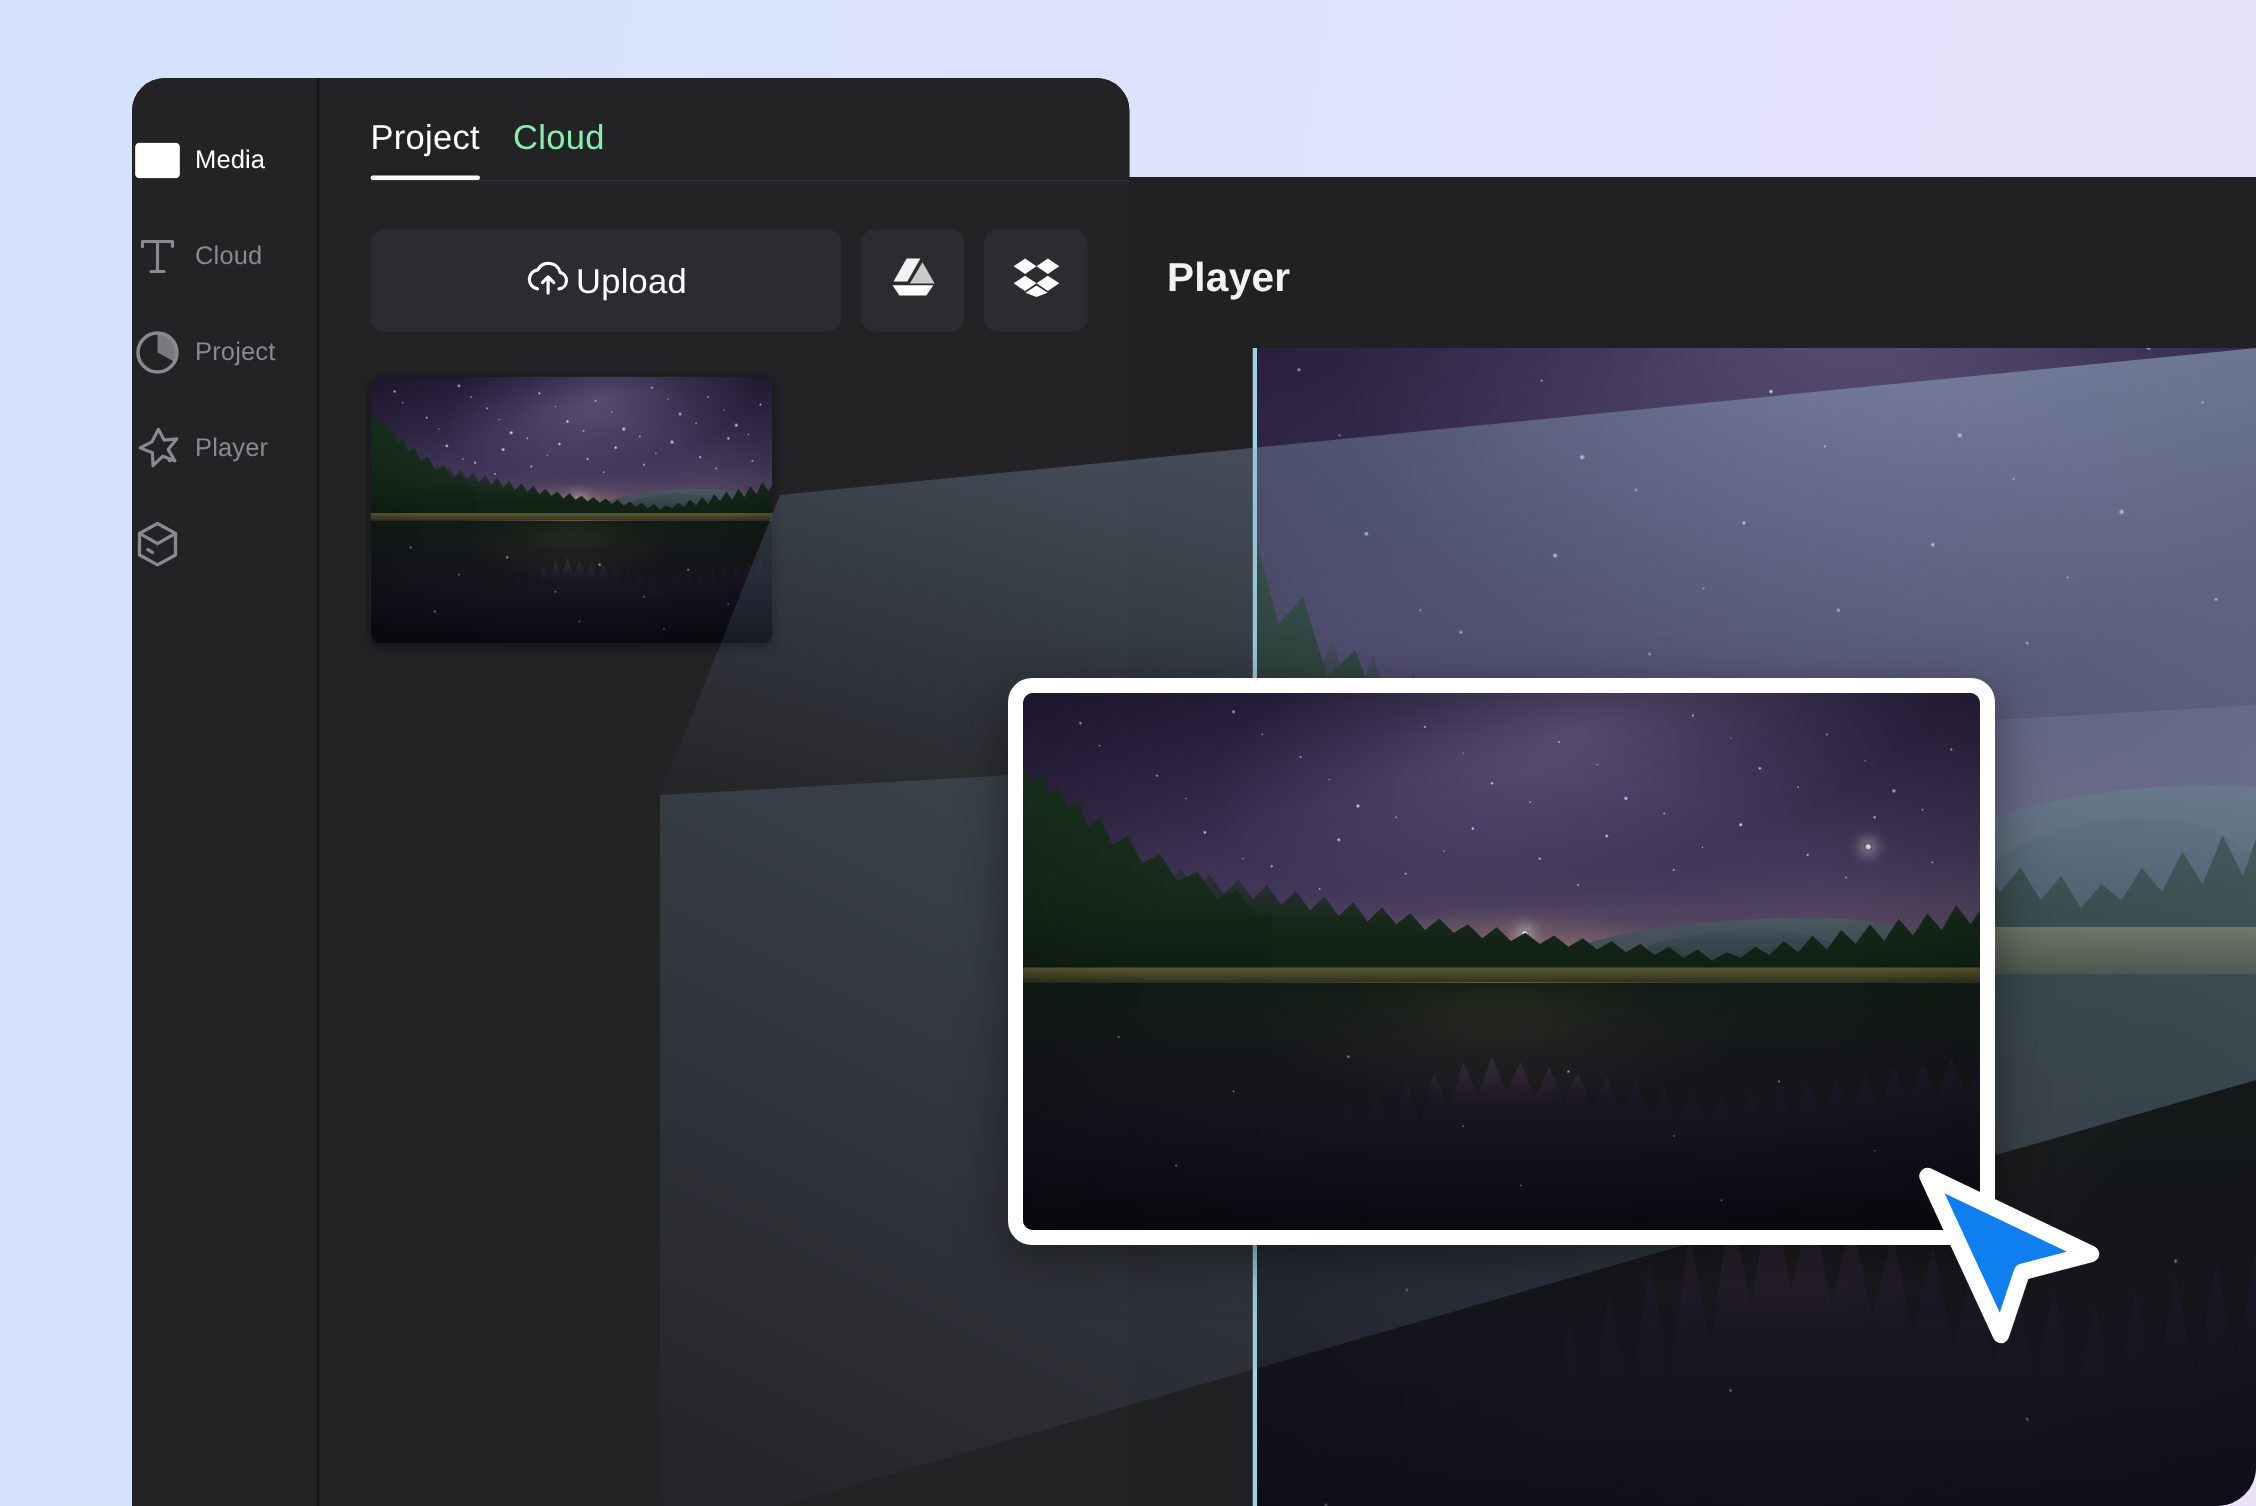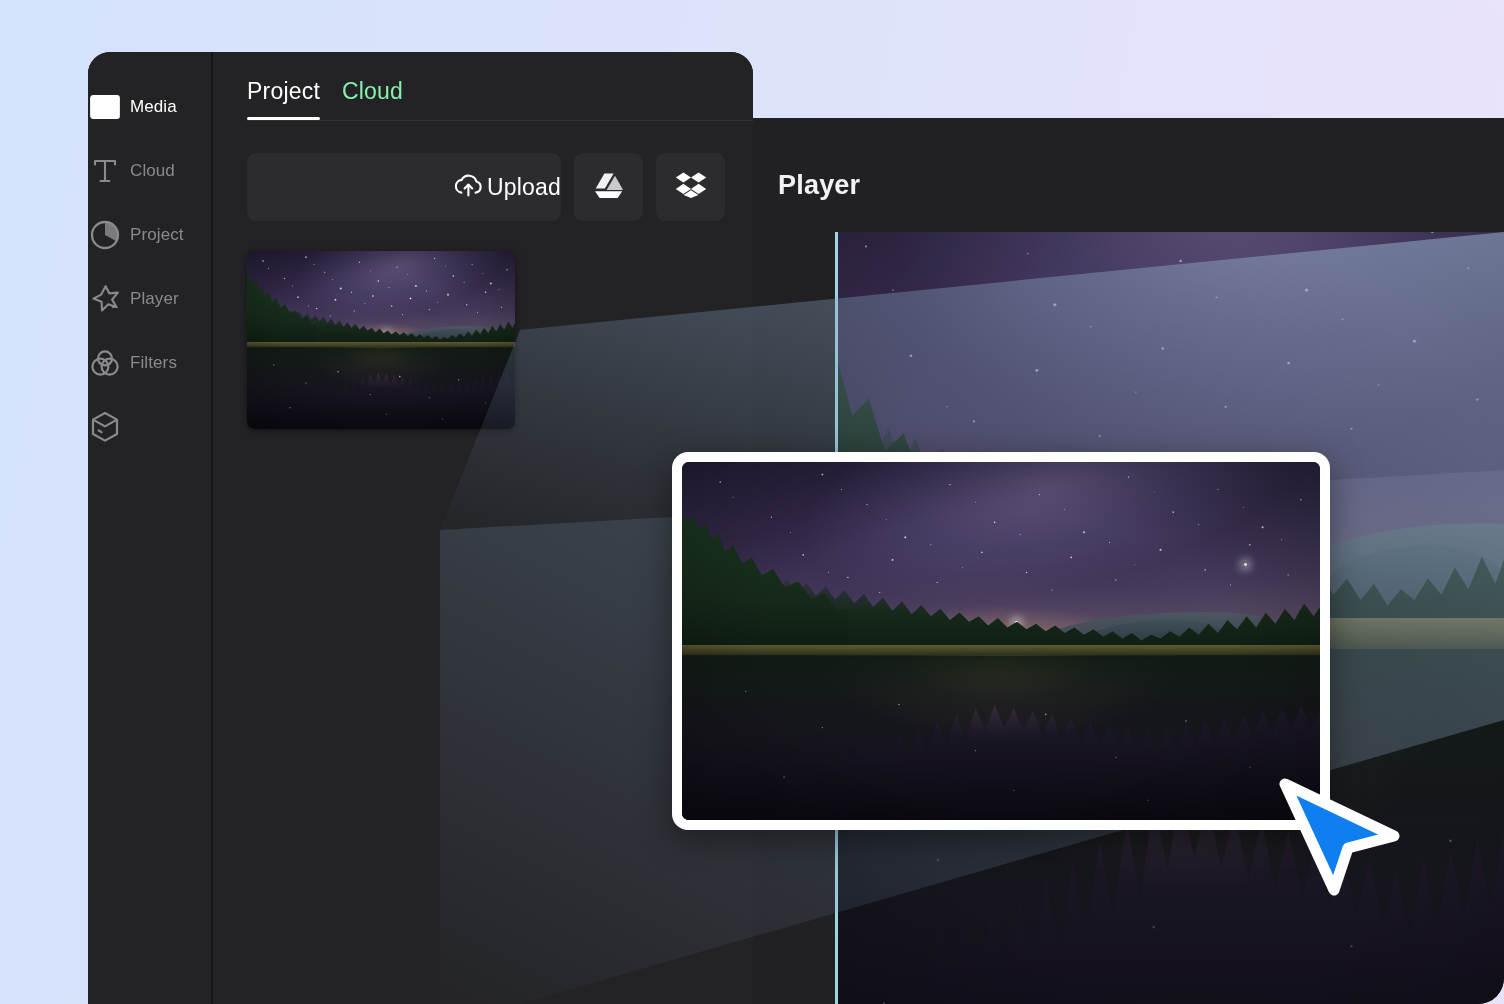--- a/index.html
+++ b/index.html
@@ -140,21 +140,21 @@
     display: flex;
     gap: 13px;
     padding: 34px 0 0 34px;
   }
   #upload-btn {
     width: 314px; height: 68px;
     background: #2c2c30;
     border-radius: 9px;
     display: flex;
     align-items: center;
-    justify-content: flex-end;
+    justify-content: center;
     gap: 4px;
     cursor: pointer;
   }
   #upload-label {
     font-size: 23px;
     color: #ffffff;
     letter-spacing: .2px;
   }
   .svc-btn {
     width: 69px; height: 68px;
@@ -455,30 +455,20 @@
         <span class="nav-icon">
           <svg width="32" height="30" viewBox="0 0 32 30" fill="none">
             <path d="M16.6 2.2 L20.4 9.4 L28.8 8.6 L23.1 15.6 L27.6 23.2 L19.4 20.2 L13 26.4 L12.6 17.8 L4.4 14.6 L12.2 10.6 Z" stroke="#8a8a8e" stroke-width="2.1" stroke-linejoin="round" fill="none"></path>
             <circle cx="24.2" cy="22.8" r="1.4" fill="#8a8a8e"></circle>
           </svg>
         </span>
         <span class="nav-label">Player</span>
       </div>
 
 
-      <div class="nav-item">
-        <span class="nav-icon">
-          <svg width="30" height="28" viewBox="0 0 30 28" fill="none">
-            <circle cx="10.4" cy="17.6" r="8" stroke="#8a8a8e" stroke-width="2.2"></circle>
-            <circle cx="19.6" cy="17.6" r="8" stroke="#8a8a8e" stroke-width="2.2"></circle>
-            <circle cx="15" cy="9.4" r="7" stroke="#8a8a8e" stroke-width="2.2"></circle>
-          </svg>
-        </span>
-        <span class="nav-label">Filters</span>
-      </div>
 
       <div class="nav-item">
         <span class="nav-icon">
           <svg width="30" height="32" viewBox="0 0 30 32" fill="none">
             <path d="M15 2 L27 8.6 V23 L15 29.6 L3 23 V8.6 Z" stroke="#8a8a8e" stroke-width="2.2" stroke-linejoin="round"></path>
             <path d="M3 8.6 L15 15.4 L27 8.6" stroke="#8a8a8e" stroke-width="2.2" stroke-linejoin="round"></path>
             <path d="M8.6 19.4 L11.6 21.2" stroke="#8a8a8e" stroke-width="2.2" stroke-linecap="round"></path>
           </svg>
         </span>
         <span class="nav-label"></span>

